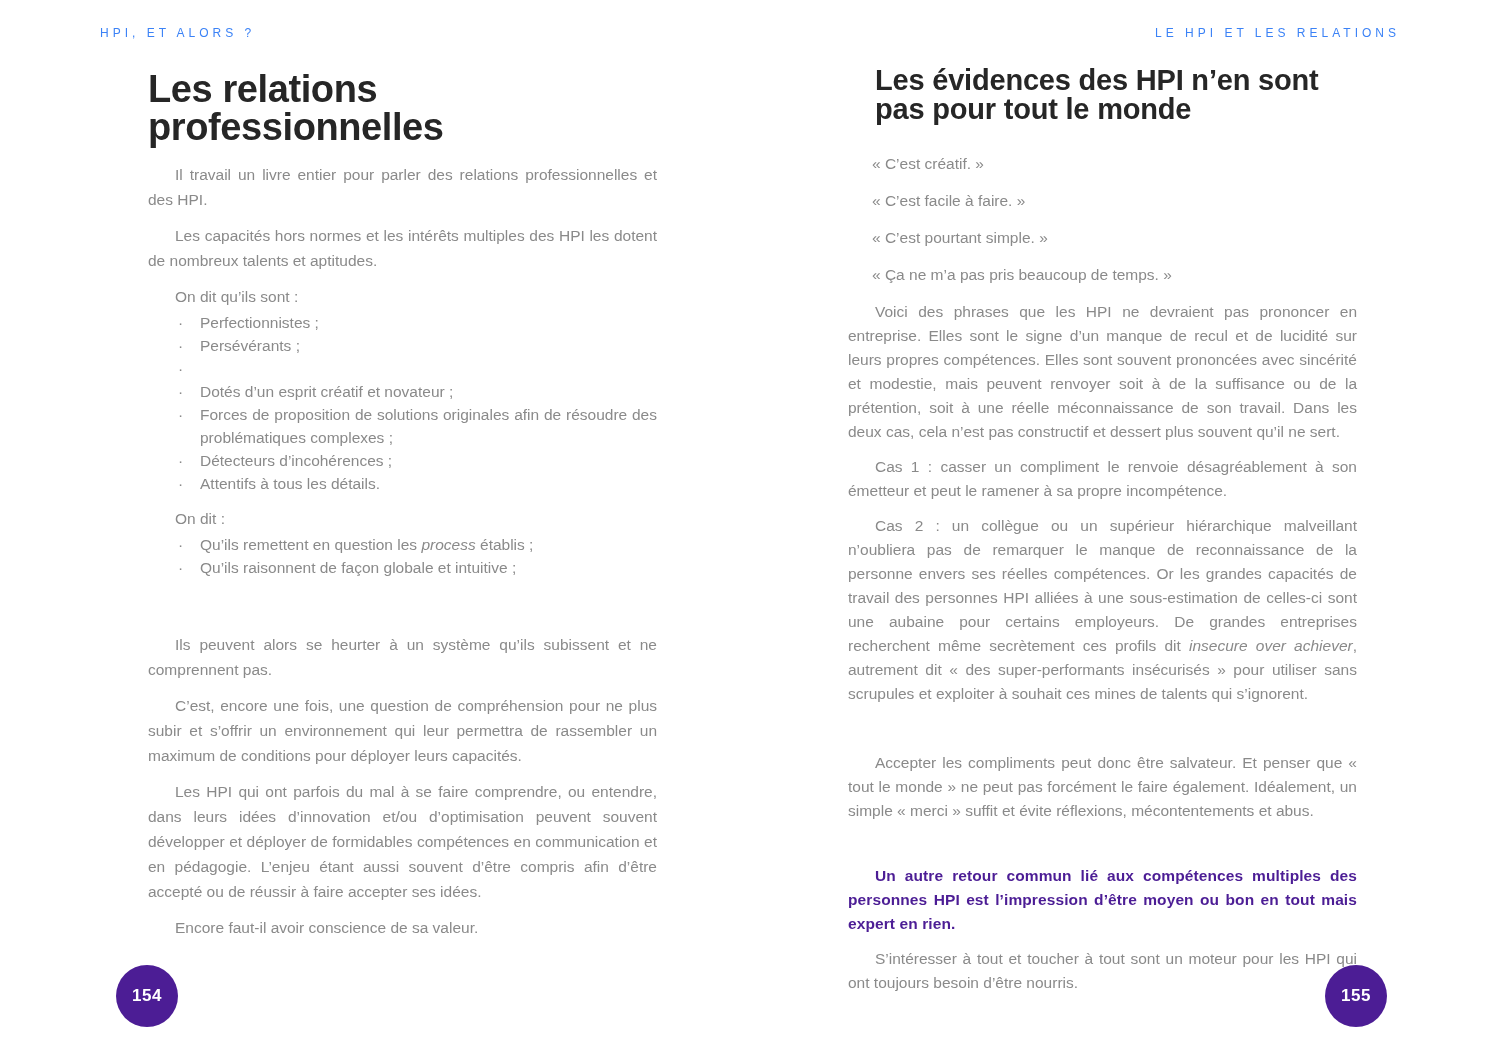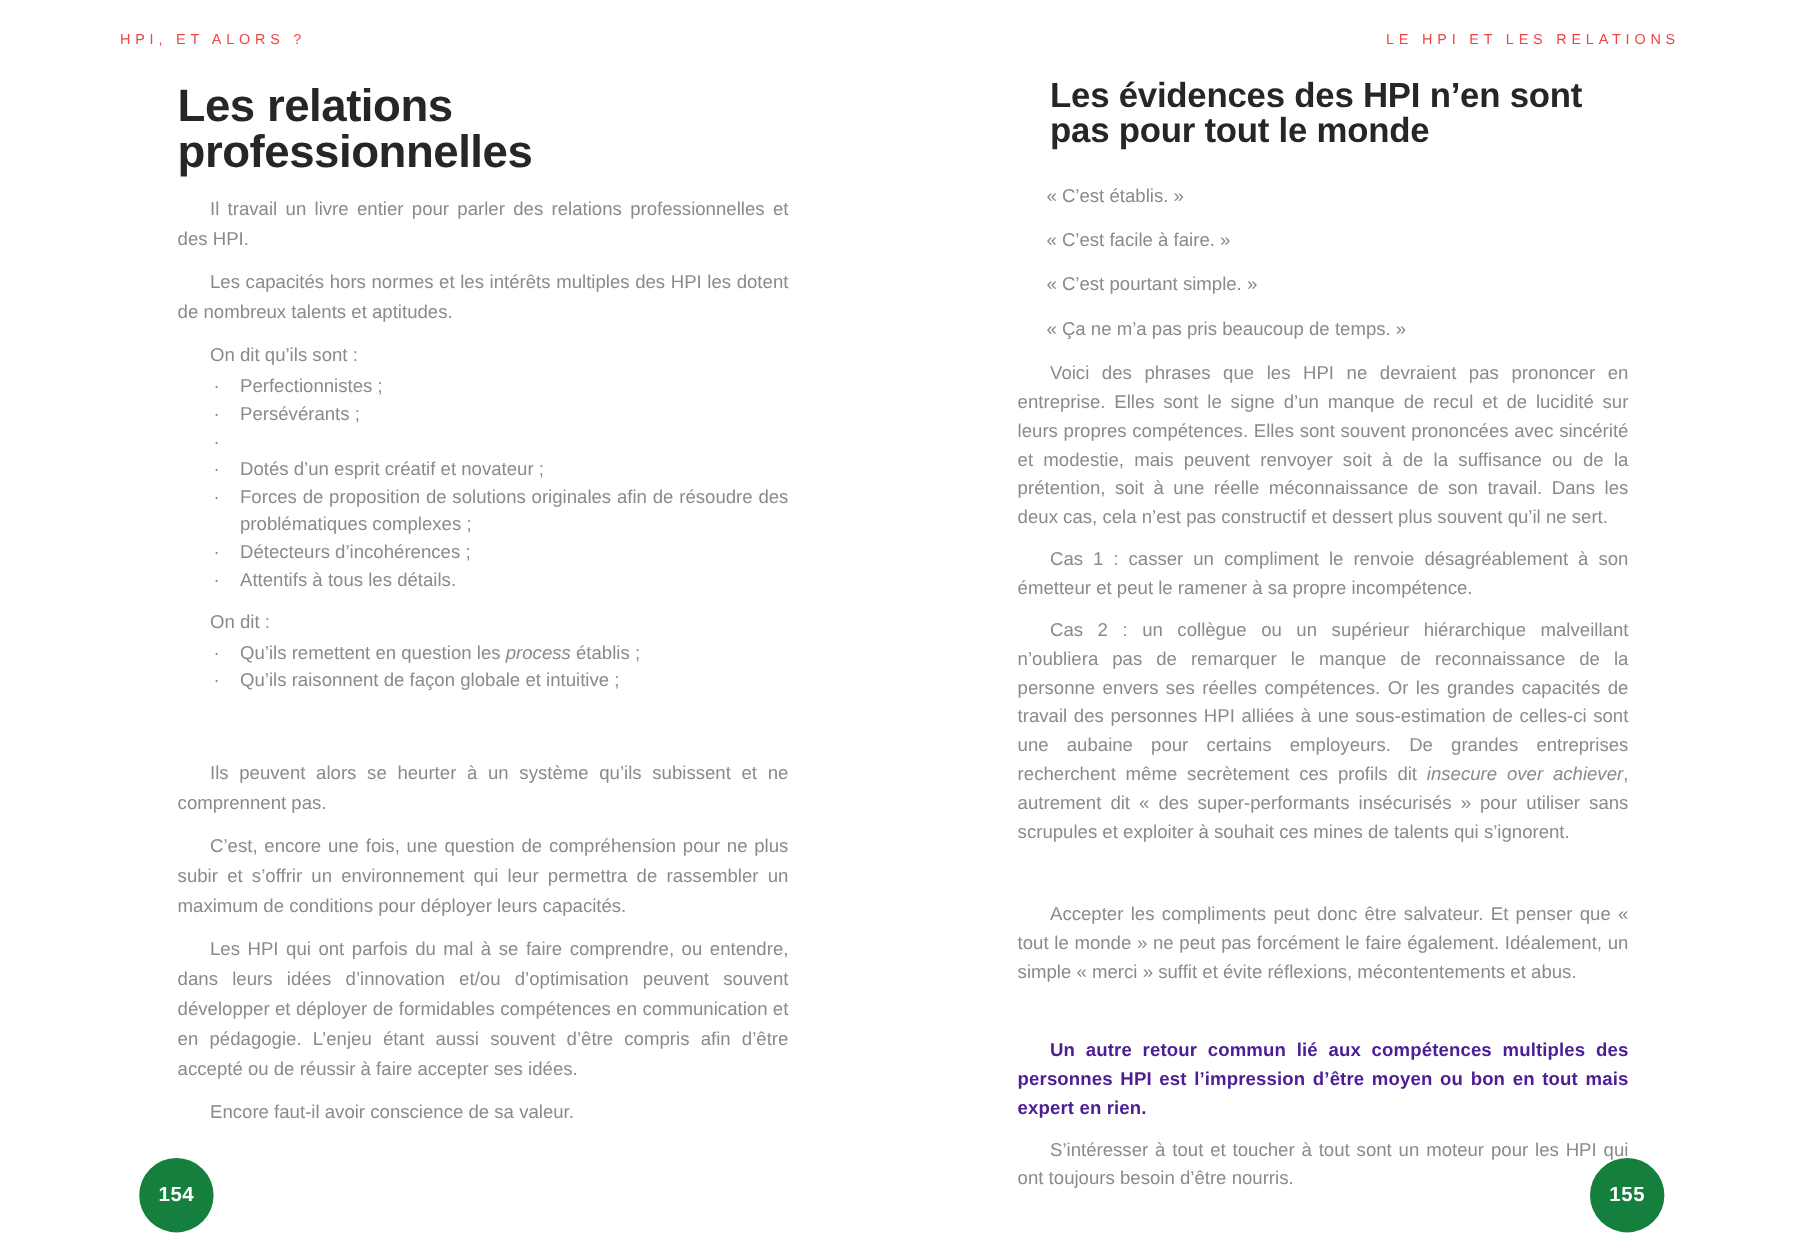--- a/index.html
+++ b/index.html
@@ -9,21 +9,21 @@
     width:1500px; height:1050px;
     background:#ffffff;
     overflow:hidden;
     font-family:"Liberation Sans", sans-serif;
   }
 
   
   .running-head {
     position:absolute; top:26px;
     font-size:12px; letter-spacing:4px;
-    color:#ef4444; font-weight:400;
+    color:#3b82f6; font-weight:400;
     white-space:nowrap;
   }
   .running-head.left  { left:100px; }
   .running-head.right { right:100px; text-align:right; }
 
   
   .col {
     position:absolute;
     width:509px;
     color:#8a8a8a;
@@ -72,21 +72,21 @@
     text-indent:27px; margin-bottom:11px;
     letter-spacing:0.1px;
   }
   em { font-style:italic; }
 
   
   .page-circle {
     position:absolute; top:965px;
     width:62px; height:62px;
     border-radius:50%;
-    background:#15803d;
+    background:#4c1d95;
     display:flex; align-items:center; justify-content:center;
     color:#ffffff; font-size:17px; font-weight:700;
     letter-spacing:0.5px;
   }
   .page-circle.left  { left:116px; }
   .page-circle.right { left:1325px; }
 </style>
 </head>
 <body>
 
@@ -148,21 +148,21 @@
 
     <p class="body-par">Ils peuvent alors se heurter à un système qu’ils subissent et ne comprennent pas.</p>
     <p class="body-par">C’est, encore une fois, une question de compréhension pour ne plus subir et s’offrir un environnement qui leur permettra de rassembler un maximum de conditions pour déployer leurs capacités.</p>
     <p class="body-par">Les HPI qui ont parfois du mal à se faire comprendre, ou entendre, dans leurs idées d’innovation et/ou d’optimisation peuvent souvent développer et déployer de formidables compétences en communication et en pédagogie. L’enjeu étant aussi souvent d’être compris afin d’être accepté ou de réussir à faire accepter ses idées.</p>
     <p class="body-par no-just">Encore faut-il avoir conscience de sa valeur.</p>
   </div>
 
   <div class="col col-right" lang="fr">
     <h2 class="section-title">Les évidences des HPI n’en sont pas pour tout le monde</h2>
 
-    <div class="quote-line">« C’est établis. »</div>
+    <div class="quote-line">« C’est créatif. »</div>
     <div class="quote-line">« C’est facile à faire. »</div>
     <div class="quote-line">« C’est pourtant simple. »</div>
     <div class="quote-line">« Ça ne m’a pas pris beaucoup de temps. »</div>
 
     <p class="body-par">Voici des phrases que les HPI ne devraient pas prononcer en entreprise. Elles sont le signe d’un manque de recul et de lucidité sur leurs propres compétences. Elles sont souvent prononcées avec sincérité et modestie, mais peuvent renvoyer soit à de la suffisance ou de la prétention, soit à une réelle méconnaissance de son travail. Dans les deux cas, cela n’est pas constructif et dessert plus souvent qu’il ne sert.</p>
     <p class="body-par">Cas 1 : casser un compliment le renvoie désagréablement à son émetteur et peut le ramener à sa propre incompétence.</p>
     <p class="body-par"><span>Cas 2 : un collègue ou un supérieur hiérarchique malveillant n’oubliera pas de remarquer le manque de reconnaissance de la personne envers ses réelles compétences. Or les grandes capacités de travail des personnes HPI alliées à une sous-estimation de celles-ci sont une aubaine pour certains employeurs. De grandes entreprises recherchent même secrètement ces profils dit </span><em>insecure over achiever</em><span>, autrement dit « des super-performants insécurisés » pour utiliser sans scrupules et exploiter à souhait ces mines de talents qui s’ignorent.</span></p>
 
     <div class="gap-lg"></div>
 

